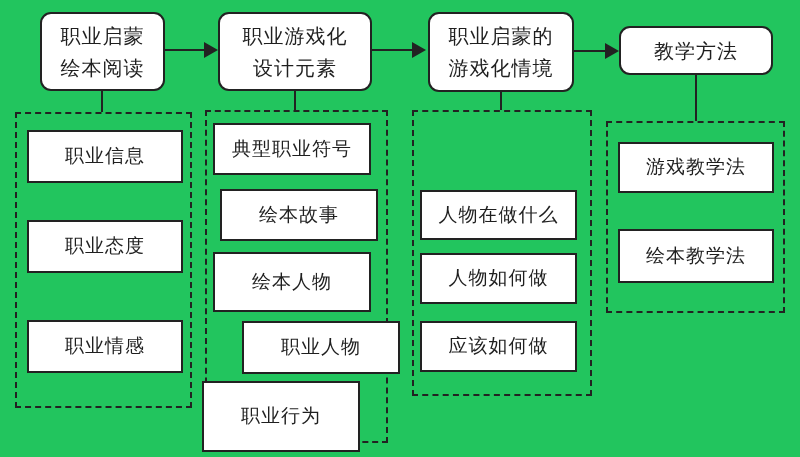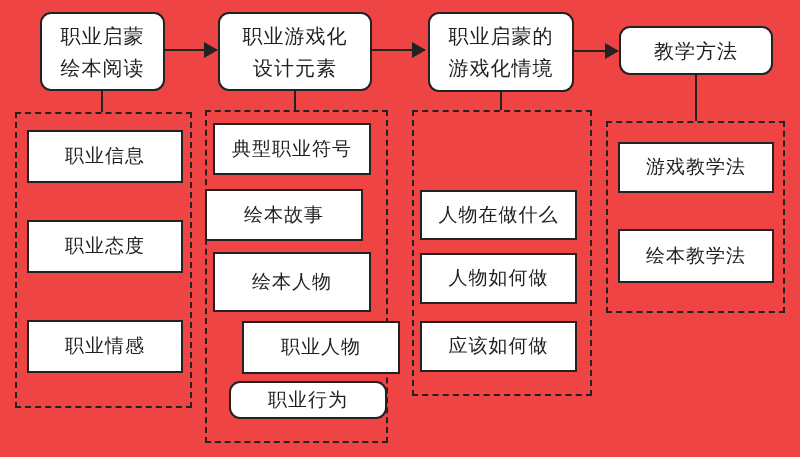--- a/index.html
+++ b/index.html
@@ -5,21 +5,21 @@
   * { margin: 0; padding: 0; box-sizing: border-box; }
   html, body { background: #ffffff; }
   body {
     font-family: "Liberation Serif", "DejaVu Serif", serif;
     color: #1f1f1f;
   }
   .canvas {
     position: relative;
     width: 800px;
     height: 457px;
-    background: #ef4444;
+    background: #22c55e;
     overflow: hidden;
   }
   .box {
     position: absolute;
     border: 2px solid #222222;
     background: #ffffff;
     display: flex;
     align-items: center;
     justify-content: center;
     text-align: center;
@@ -76,24 +76,24 @@
   .d2 { left: 205px; top: 110px; width: 183px; height: 333px; }
   .d3 { left: 412px; top: 110px; width: 180px; height: 286px; }
   .d4 { left: 606px; top: 121px; width: 179px; height: 192px; }
 
   
   .i11 { left: 27px; top: 130px; width: 156px; height: 53px; }
   .i12 { left: 27px; top: 220px; width: 156px; height: 53px; }
   .i13 { left: 27px; top: 320px; width: 156px; height: 53px; }
   
   .i21 { left: 213px; top: 123px; width: 158px; height: 52px; }
-  .i22 { left: 205px; top: 189px; width: 158px; height: 52px; }
+  .i22 { left: 220px; top: 189px; width: 158px; height: 52px; }
   .i23 { left: 213px; top: 252px; width: 158px; height: 60px; }
   .i24 { left: 213px; top: 321px; width: 158px; height: 53px; margin-left: 29px; }
-  .i25 { left: 229px; top: 381px; width: 158px; height: 38px; border-radius: 11px; }
+  .i25 { left: 202px; top: 381px; width: 158px; height: 71px; }
   
   .i31 { left: 420px; top: 122px; width: 157px; height: 53px; }
   .i32 { left: 420px; top: 190px; width: 157px; height: 50px; }
   .i33 { left: 420px; top: 253px; width: 157px; height: 51px; }
   .i34 { left: 420px; top: 321px; width: 157px; height: 51px; }
   
   .i41 { left: 618px; top: 142px; width: 156px; height: 51px; }
   .i42 { left: 618px; top: 229px; width: 156px; height: 54px; }
 
   

